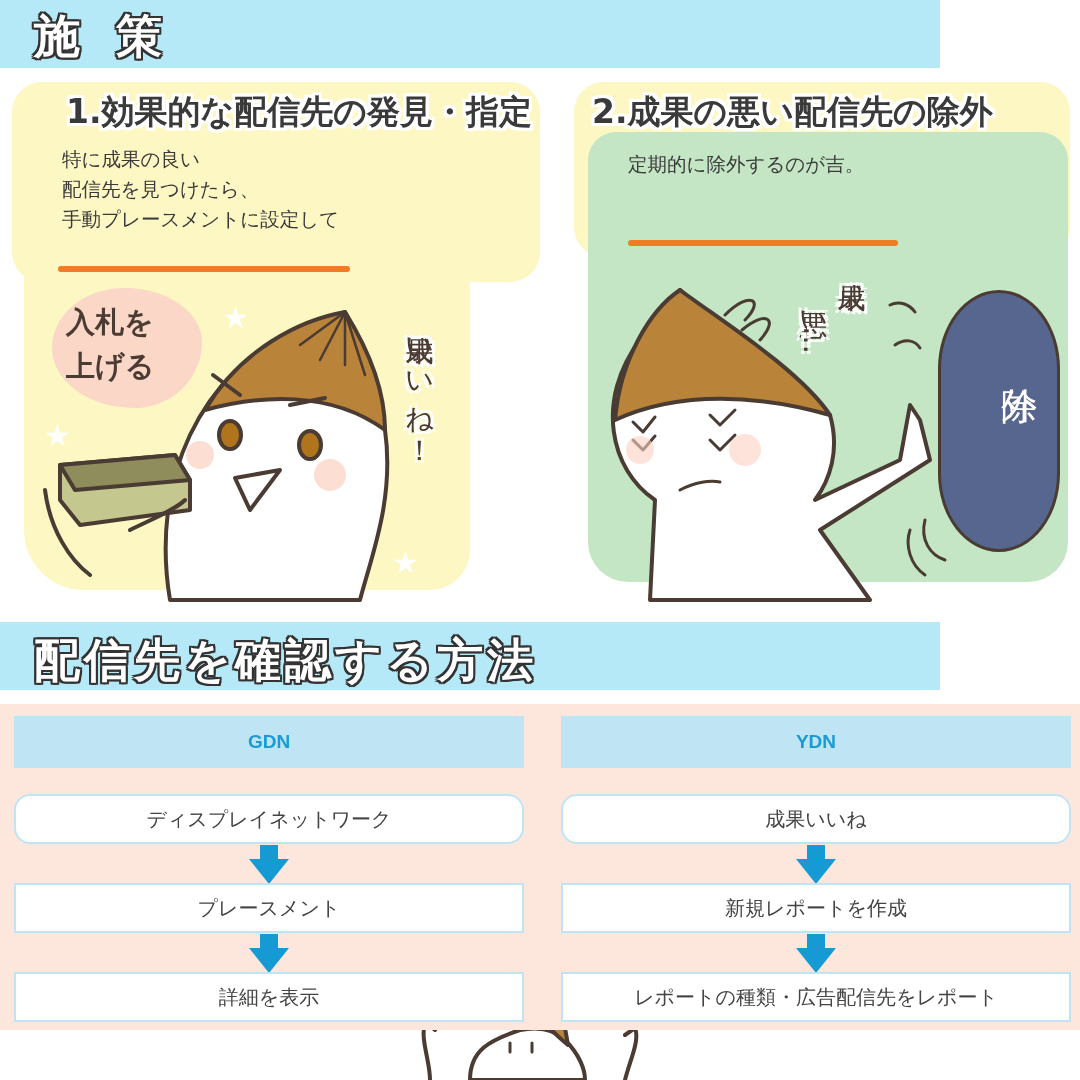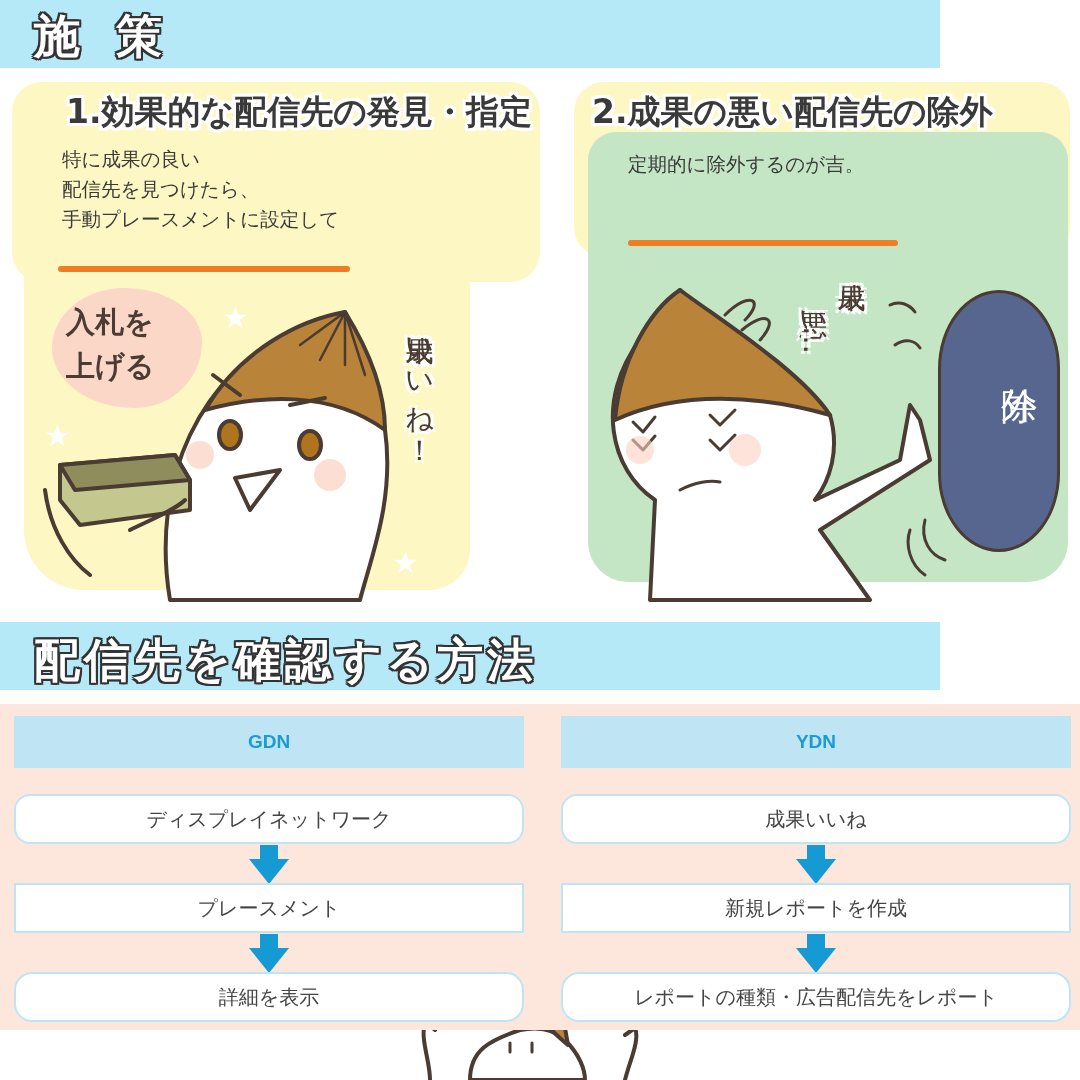--- a/index.html
+++ b/index.html
@@ -71,21 +71,21 @@
     height: 52px; background: #bfe5f4; display: flex; align-items: center; justify-content: center;
     font-size: 19px; font-weight: bold; color: #1b9bd3; font-family: "Liberation Sans", sans-serif;
   }
   .flow-box {
     position: absolute; left: 0; width: 510px; height: 50px; background: #ffffff;
     border: 2px solid #bfe5f4; display: flex; align-items: center; justify-content: center;
     font-size: 20px; color: #444444;
   }
   .fb1 { top: 78px; border-radius: 16px; }
   .fb2 { top: 167px; }
-  .fb3 { top: 256px; border-radius: 18px; }
+  .fb3 { top: 256px; }
   .arrow { position: absolute; left: 235px; width: 40px; height: 39px; }
   .arrow .shaft { position: absolute; left: 11px; top: 0; width: 18px; height: 16px; background: #169ad4; }
   .arrow .head { position: absolute; left: 0; top: 14px; width: 0; height: 0;
     border-left: 20px solid transparent; border-right: 20px solid transparent; border-top: 25px solid #169ad4; }
   .ar1 { top: 129px; }
   .ar2 { top: 218px; }
   .col-right .arrow { left: 235px; }
 
   svg.illus { position: absolute; left: 0; top: 0; pointer-events: none; }
 </style>

